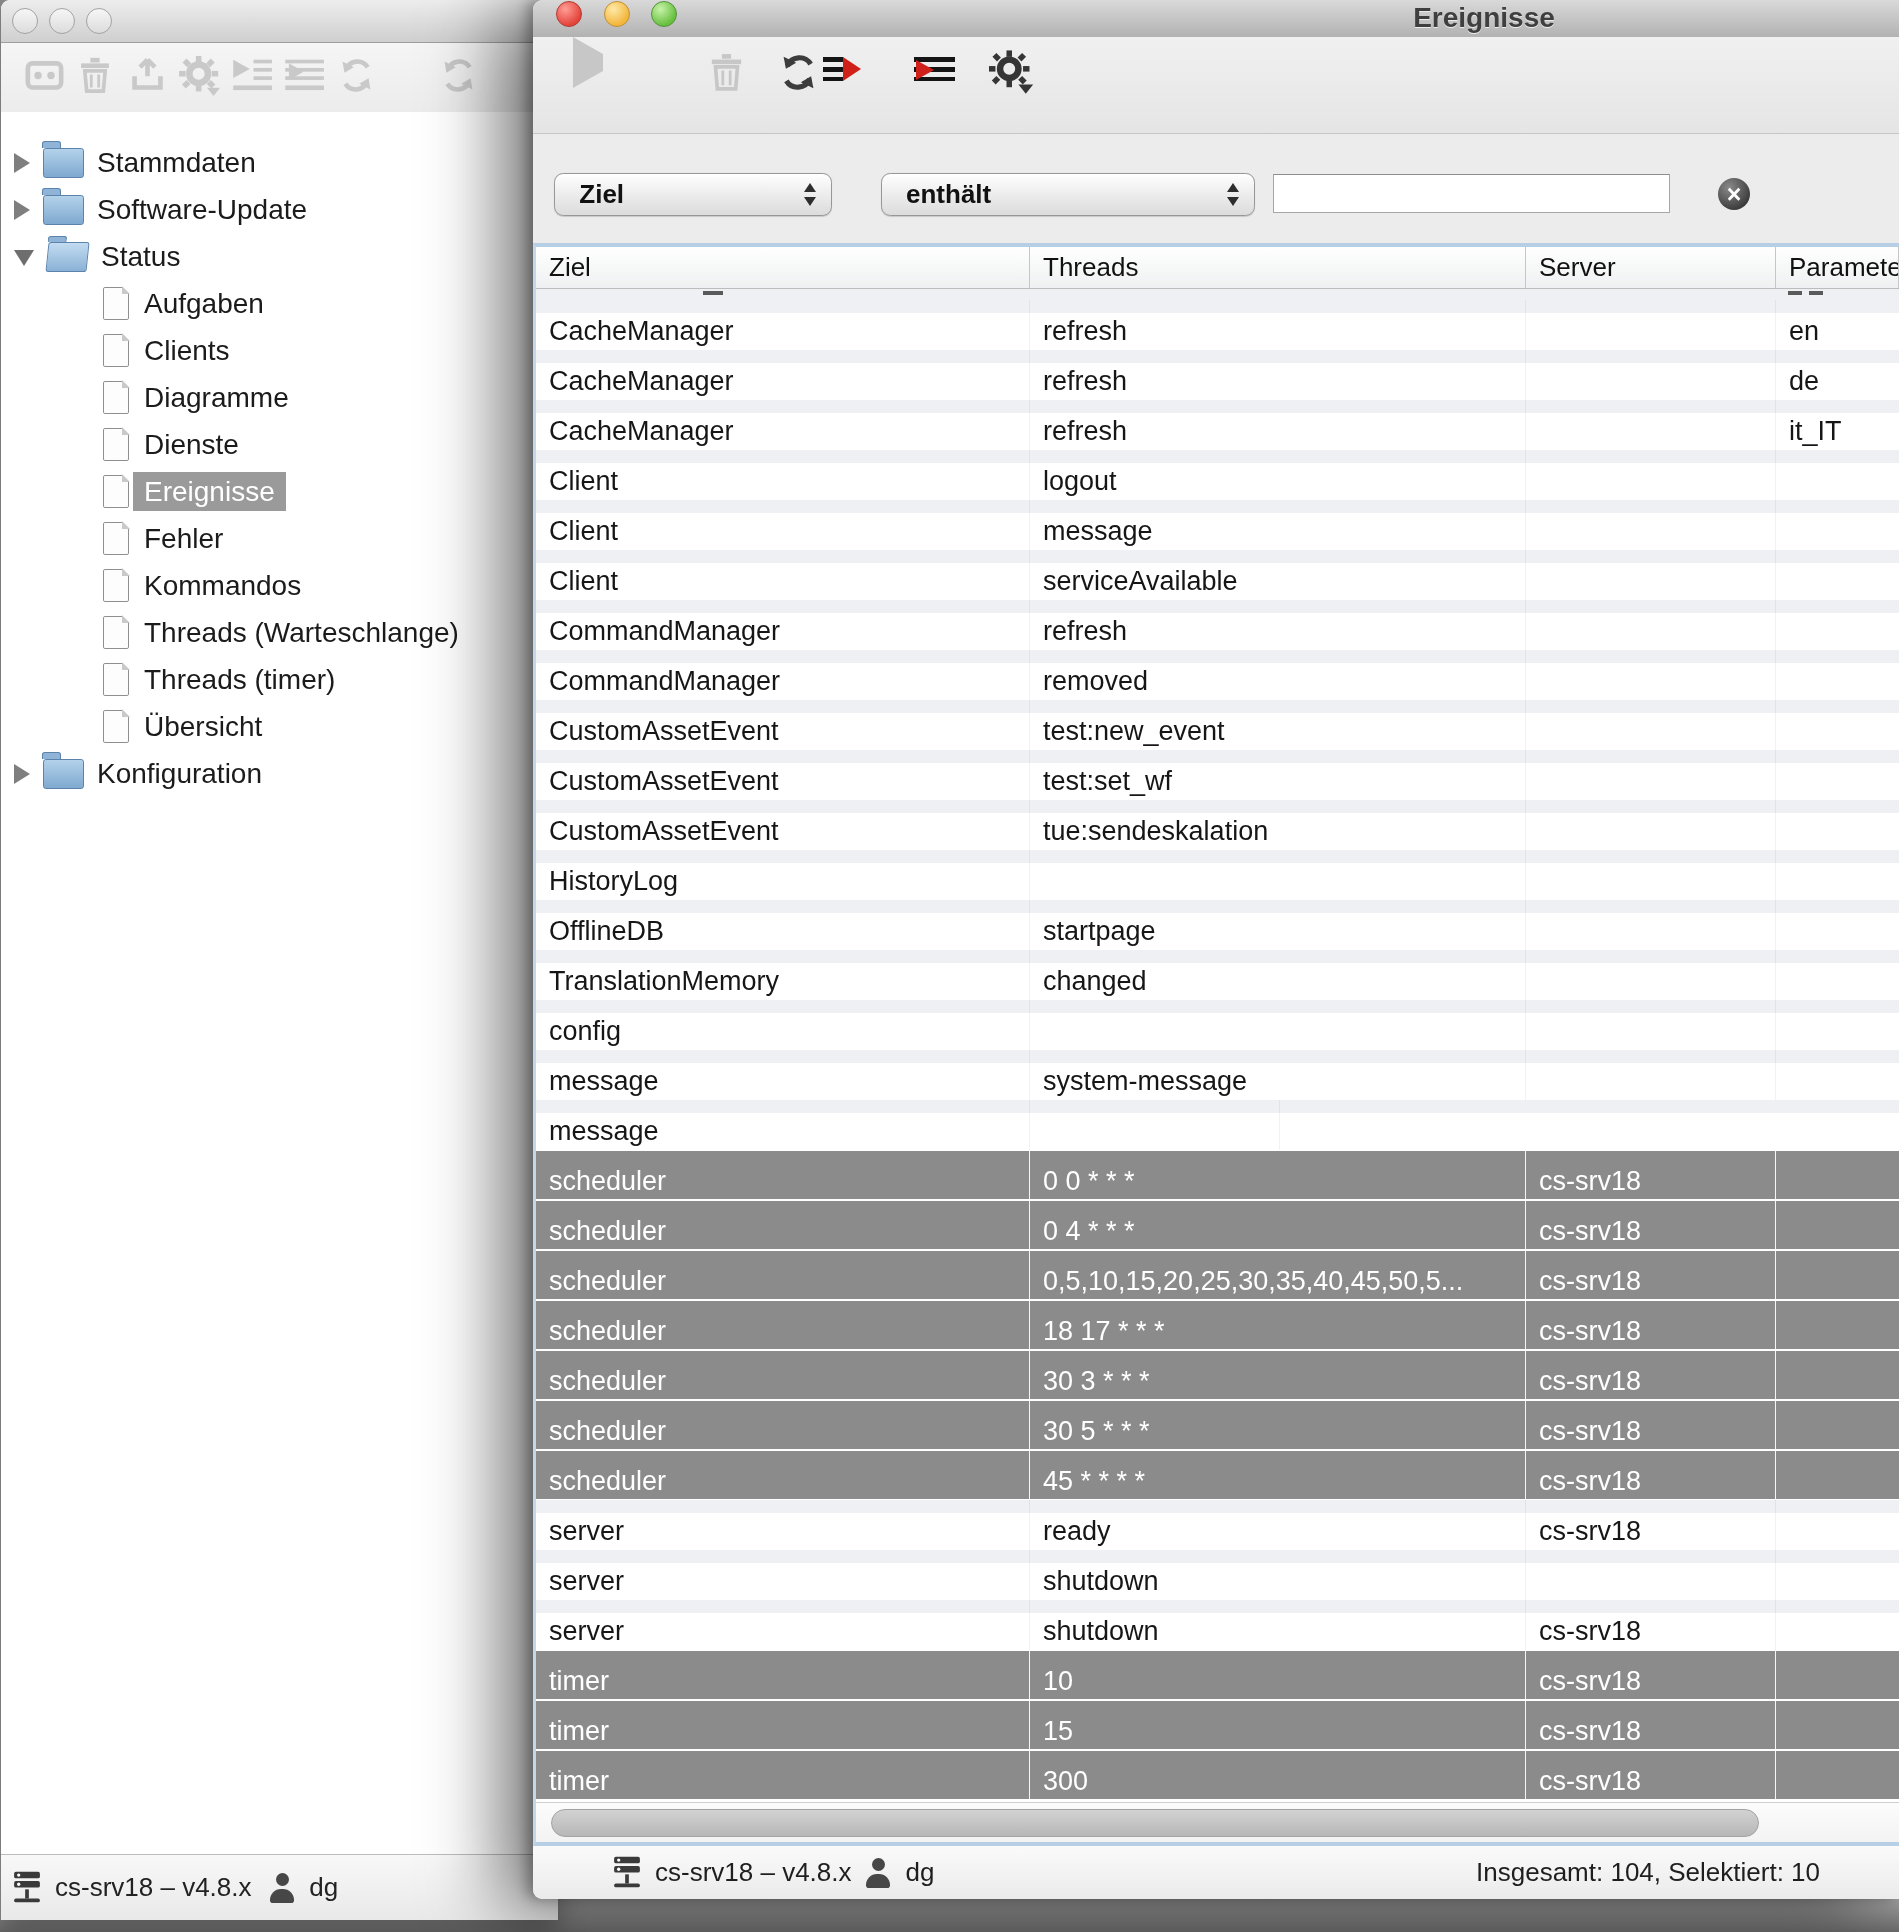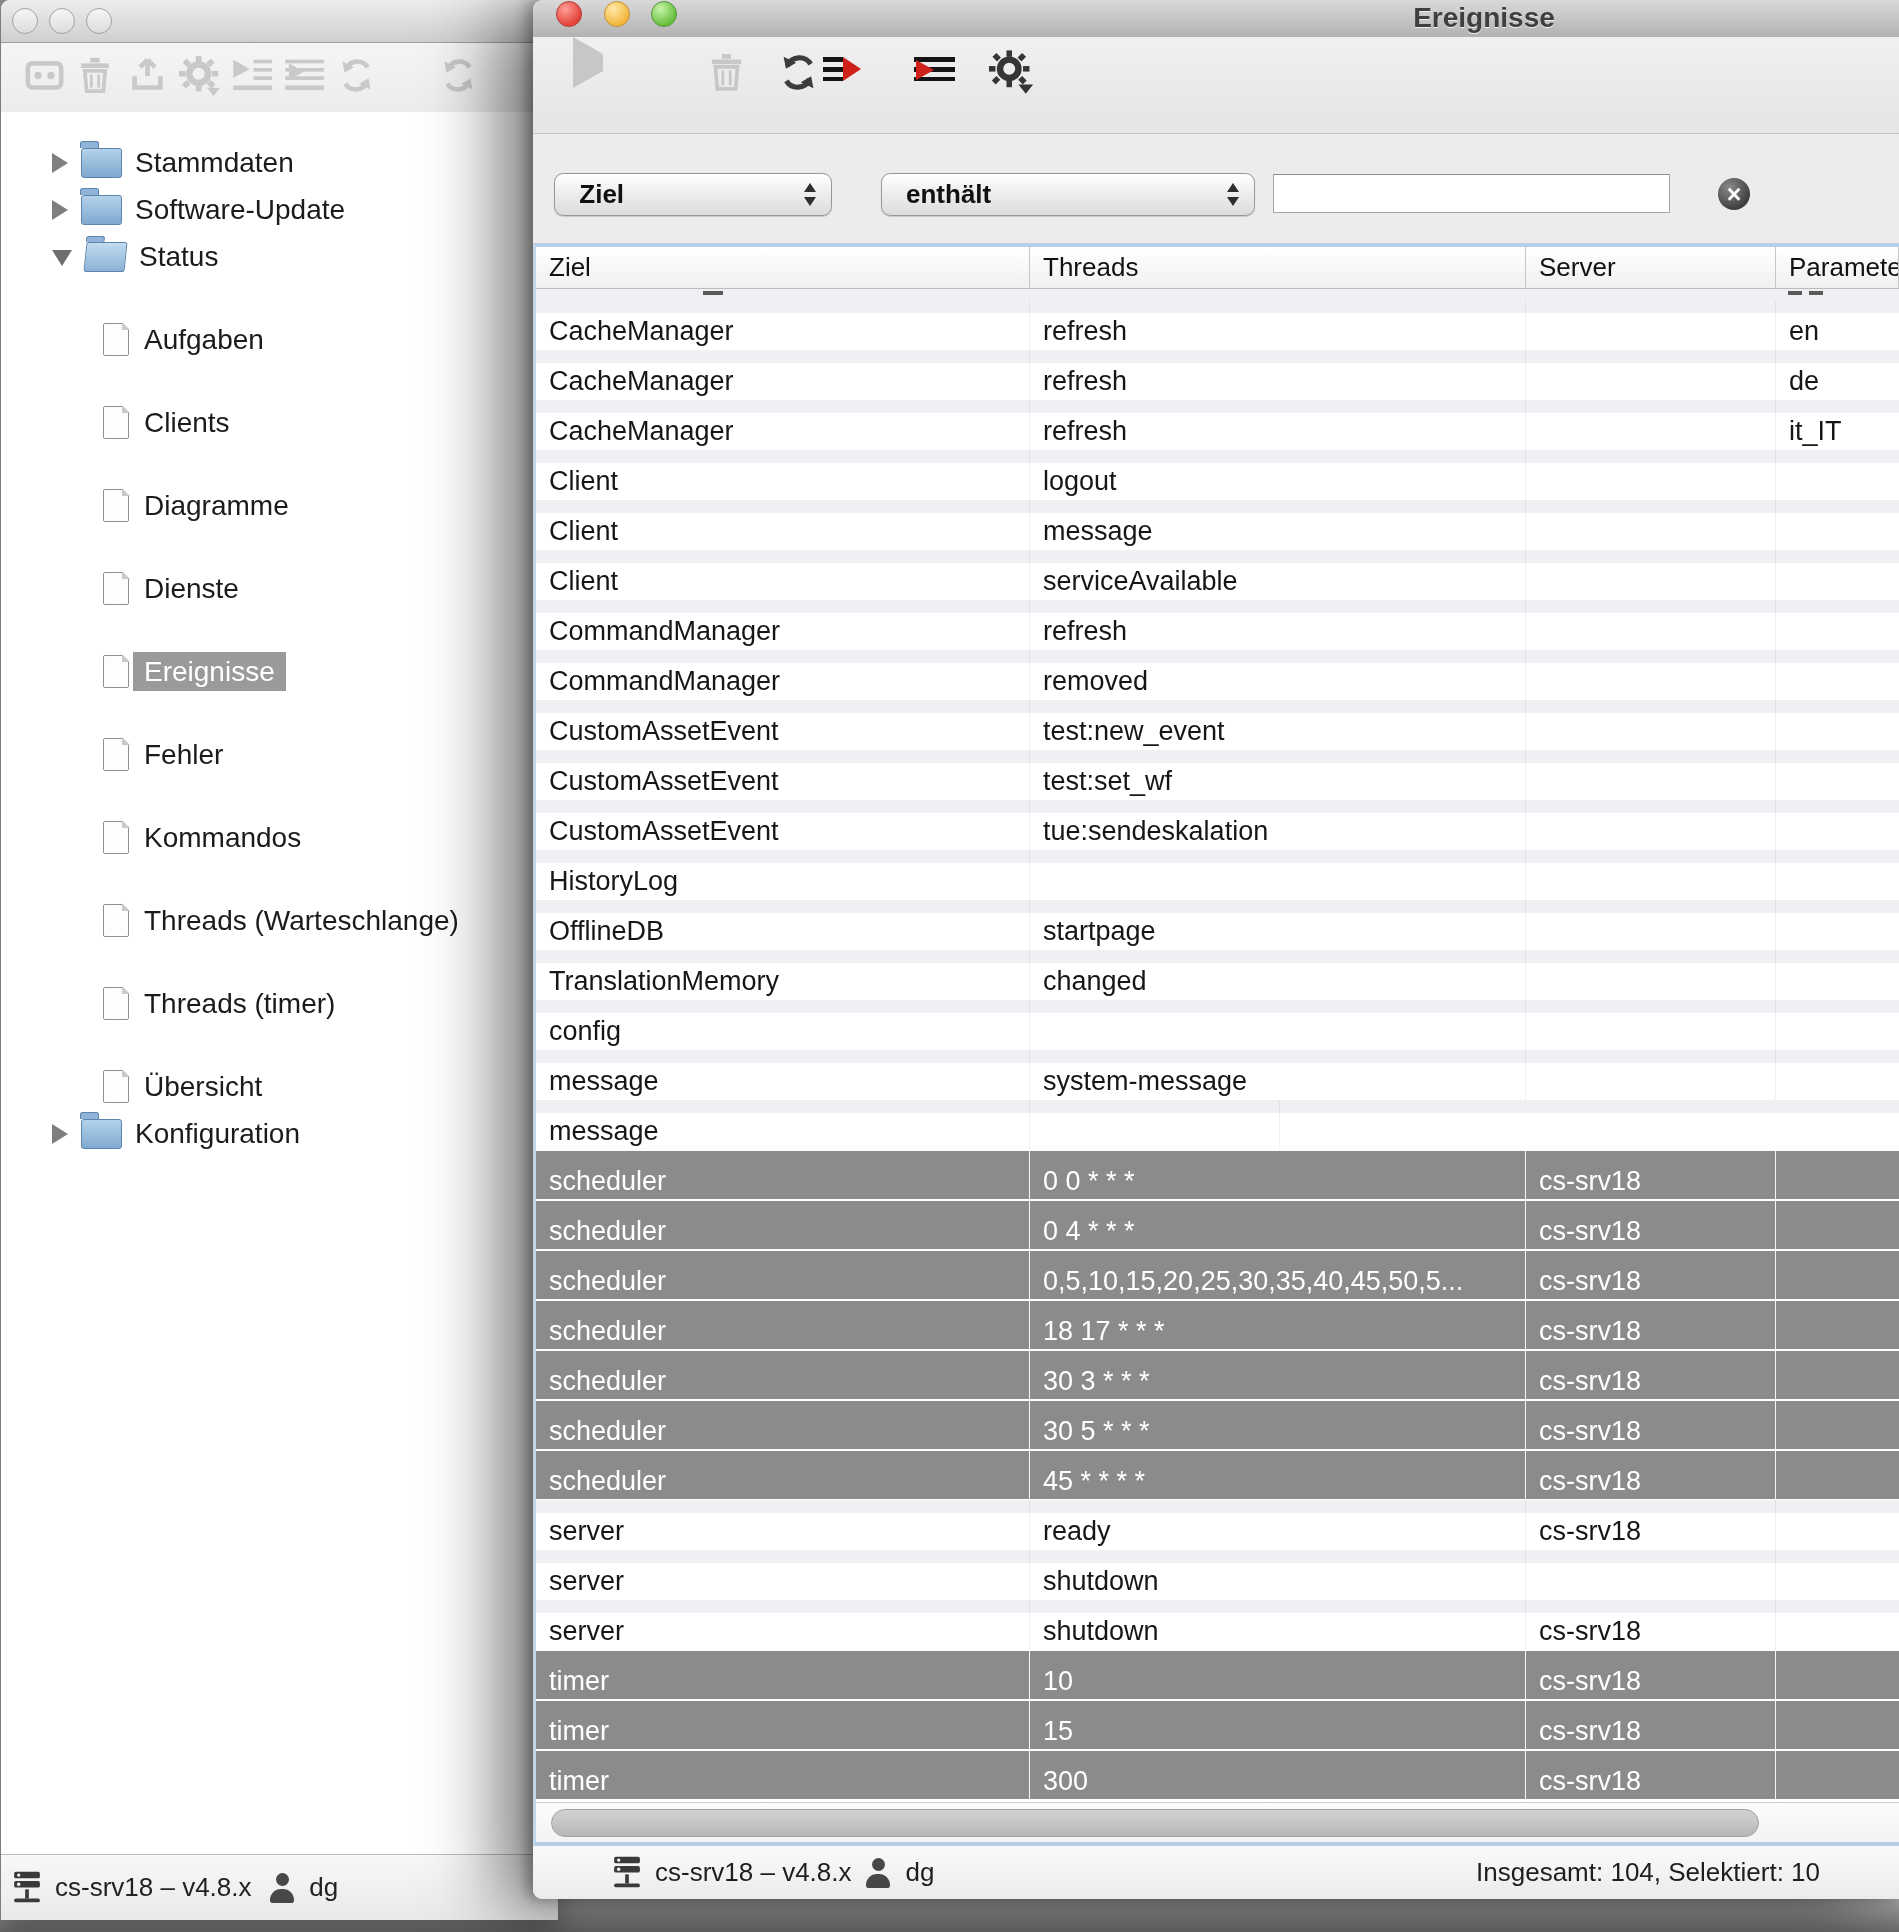--- a/index.html
+++ b/index.html
@@ -14,30 +14,30 @@
              box-shadow:0 9.3px 28px rgba(0,0,0,.35);}
   .bw-titlebar{position:absolute;left:0;top:0;width:100%;height:42px;border-radius:9.3px 0 0 0;
                background:linear-gradient(180deg,#ededed,#cfcfcf);border-bottom:0.9px solid #9e9e9e;}
   .tl-gray{position:absolute;top:8.3px;width:26px;height:26px;border-radius:50%;
            background:linear-gradient(180deg,#f6f6f6,#dcdcdc);border:1.4px solid #a3a3a3;box-sizing:border-box;}
   .bw-toolbar{position:absolute;left:0;top:43px;width:100%;height:69px;
               background:linear-gradient(180deg,#f5f5f5,#ececec);}
   .bw-ico{position:absolute;top:13px;}
   
   #tree{position:absolute;left:0;top:139px;width:100%;}
-  .tree-row{height:47px;display:flex;align-items:center;font-size:28px;color:#1b1b1b;padding-left:38px;}
+  .tree-row{height:47px;display:flex;align-items:center;font-size:28px;color:#1b1b1b;}
   .disc{width:0;height:0;margin-left:13px;margin-right:13px;}
   .disc.closed{border-left:16px solid #7f7f7f;border-top:10.2px solid transparent;border-bottom:10.2px solid transparent;}
   .disc.open{border-top:16px solid #6e6e6e;border-left:10.2px solid transparent;border-right:10.2px solid transparent;margin-top:3.7px;}
   .fold{width:41px;height:30px;margin-right:13px;position:relative;border-radius:2.8px;
         background:linear-gradient(180deg,#b3d2ea 0%,#7fa9d0 100%);border:1.9px solid #5b83ac;box-sizing:border-box;}
   .fold::before{content:"";position:absolute;left:-1.9px;top:-7.4px;width:16.7px;height:5.6px;
         background:#8fb4d8;border:1.9px solid #5b83ac;border-bottom:none;border-radius:2.8px 2.8px 0 0;}
   .fold.open{background:linear-gradient(180deg,#c2dcf0 0%,#8ab2d6 100%);transform:skewX(-6deg);}
-  .tree-row.child{padding-left:102px;margin-top:36px;}
+  .tree-row.child{padding-left:102px;}
   .doc{width:26px;height:33px;margin-right:15px;position:relative;background:#fdfdfd;
        border:1.9px solid #8f8f8f;border-radius:1.9px;box-sizing:border-box;}
   .doc::after{content:"";position:absolute;right:-1.9px;top:-1.9px;width:0;height:0;
        border-left:8.3px solid #c9c9c9;border-top:8.3px solid #ffffff;}
   .tree-label{white-space:nowrap;}
   .tree-label.sel{background:#9a9a9a;color:#fff;padding:3.7px 11px;margin:-3.7px -11px;}
   
   .bw-status{position:absolute;left:0;bottom:0;width:100%;height:65px;
              background:linear-gradient(180deg,#f8f8f8,#e9e9e9);border-top:0.9px solid #bcbcbc;
              display:flex;align-items:center;font-size:26px;color:#222;}

